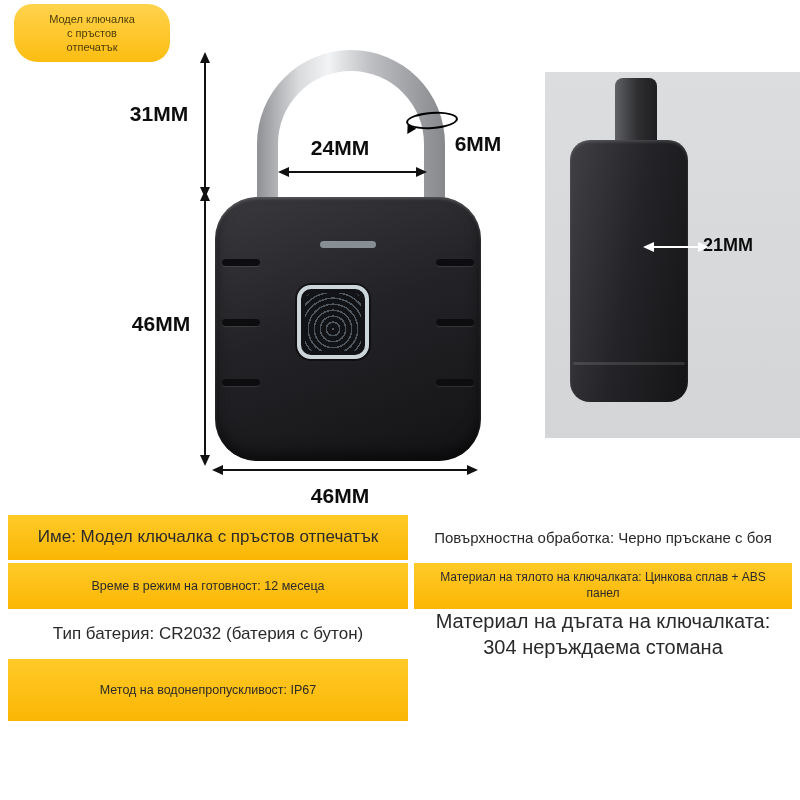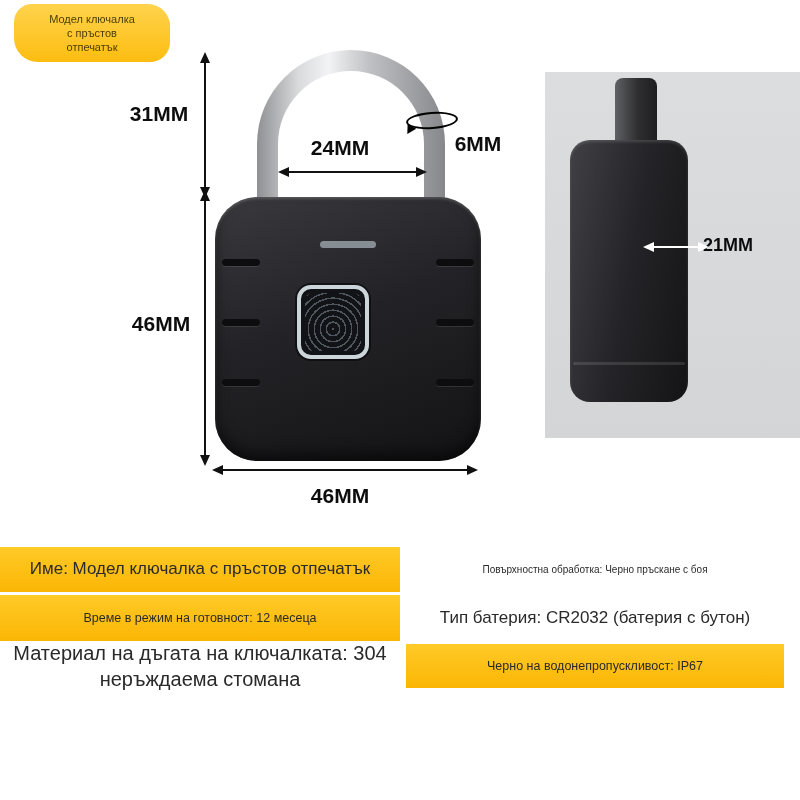--- a/index.html
+++ b/index.html
@@ -67,28 +67,28 @@
     background:linear-gradient(90deg,#606164,#2e2e31 55%,#1e1e21); }
   .side-body { position:absolute; left:25px; top:68px; width:118px; height:262px;
     border-radius:20px;
     background:linear-gradient(100deg,#404045,#242428 50%,#141416);
     box-shadow:inset 0 2px 3px rgba(255,255,255,.15); }
   .side-seam { position:absolute; left:28px; top:290px; width:112px; height:3px;
     background:rgba(255,255,255,.12); border-radius:2px; }
   .side-dim-label { position:absolute; left:158px; top:163px; font-size:18px; font-weight:700; color:#0c0c0c; }
 
   
-  .spec-table { position:absolute; left:0; top:515px; width:784px;
+  .spec-table { position:absolute; left:8px; top:515px; width:784px;
     display:grid; grid-template-columns:400px 378px; column-gap:6px; row-gap:3px;
-    grid-template-rows:45px 46px 44px 62px 43px;margin-top:32px; }
+    grid-template-rows:45px 46px 44px 62px 43px; }
   .cell { display:flex; align-items:center; justify-content:center; text-align:center;
     padding:2px 12px; line-height:1.3; color:#2a2a2a; }
   .cell.yellow { background:linear-gradient(180deg,#ffca28,#fbb604); }
   .cell.white { background:#ffffff; }
-  .fz-17 { font-size:17px; } .fz-16 { font-size:20px; } .fz-15 { font-size:10px; }
+  .fz-17 { font-size:17px; } .fz-16 { font-size:20px; } .fz-15 { font-size:15px; }
   .fz-13 { font-size:13px; } .fz-125 { font-size:12.5px;text-align:right; } .fz-12 { font-size:12px; }
 </style>
 </head>
 <body>
 
 <div class="stage">
 
   <div class="badge">
     <span>Модел ключалка</span>
     <span>с пръстов</span>
@@ -134,20 +134,21 @@
     <div class="arrow-h white" style="left:108px; top:174px; width:46px;"></div>
     <div class="side-dim-label">21MM</div>
   </div>
 
   <div class="spec-table">
     <div class="cell yellow fz-17">Име: Модел ключалка с пръстов отпечатък</div>
 
     <div class="cell white fz-15">Повърхностна обработка: Черно пръскане с боя</div>
 
     <div class="cell yellow fz-125">Време в режим на готовност: 12 месеца</div>
+    <div class="cell yellow fz-12">Материал на тялото на ключалката: Цинкова сплав + ABS панел</div>
 
     <div class="cell white fz-17">Тип батерия: CR2032 (батерия с бутон)</div>
     <div class="cell white fz-16">Материал на дъгата на ключалката: 304 неръждаема стомана</div>
 
-    <div class="cell yellow fz-125">Черно на водонепропускливост: IP67</div>
+    <div class="cell yellow fz-125">Метод на водонепропускливост: IP67</div>
   </div>
 
 </div>
 
 </body></html>

